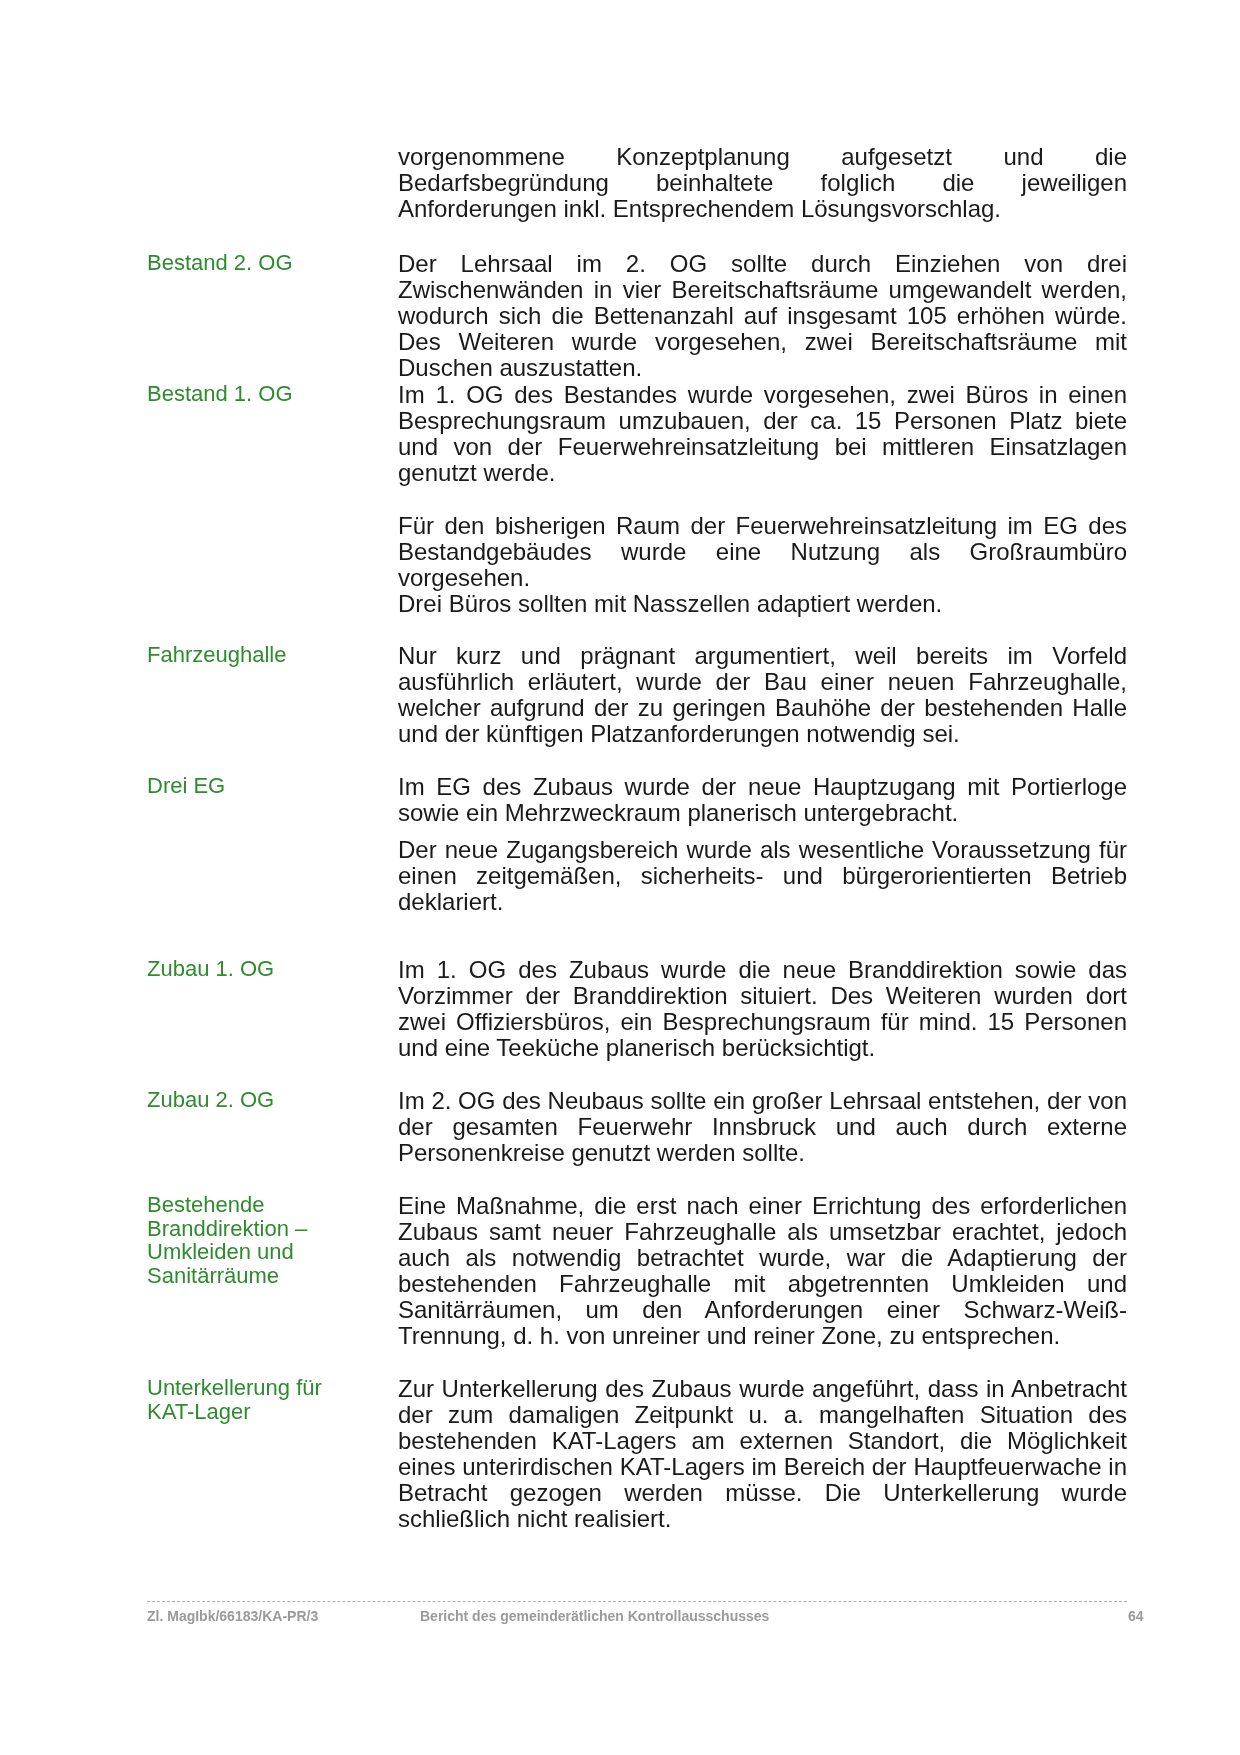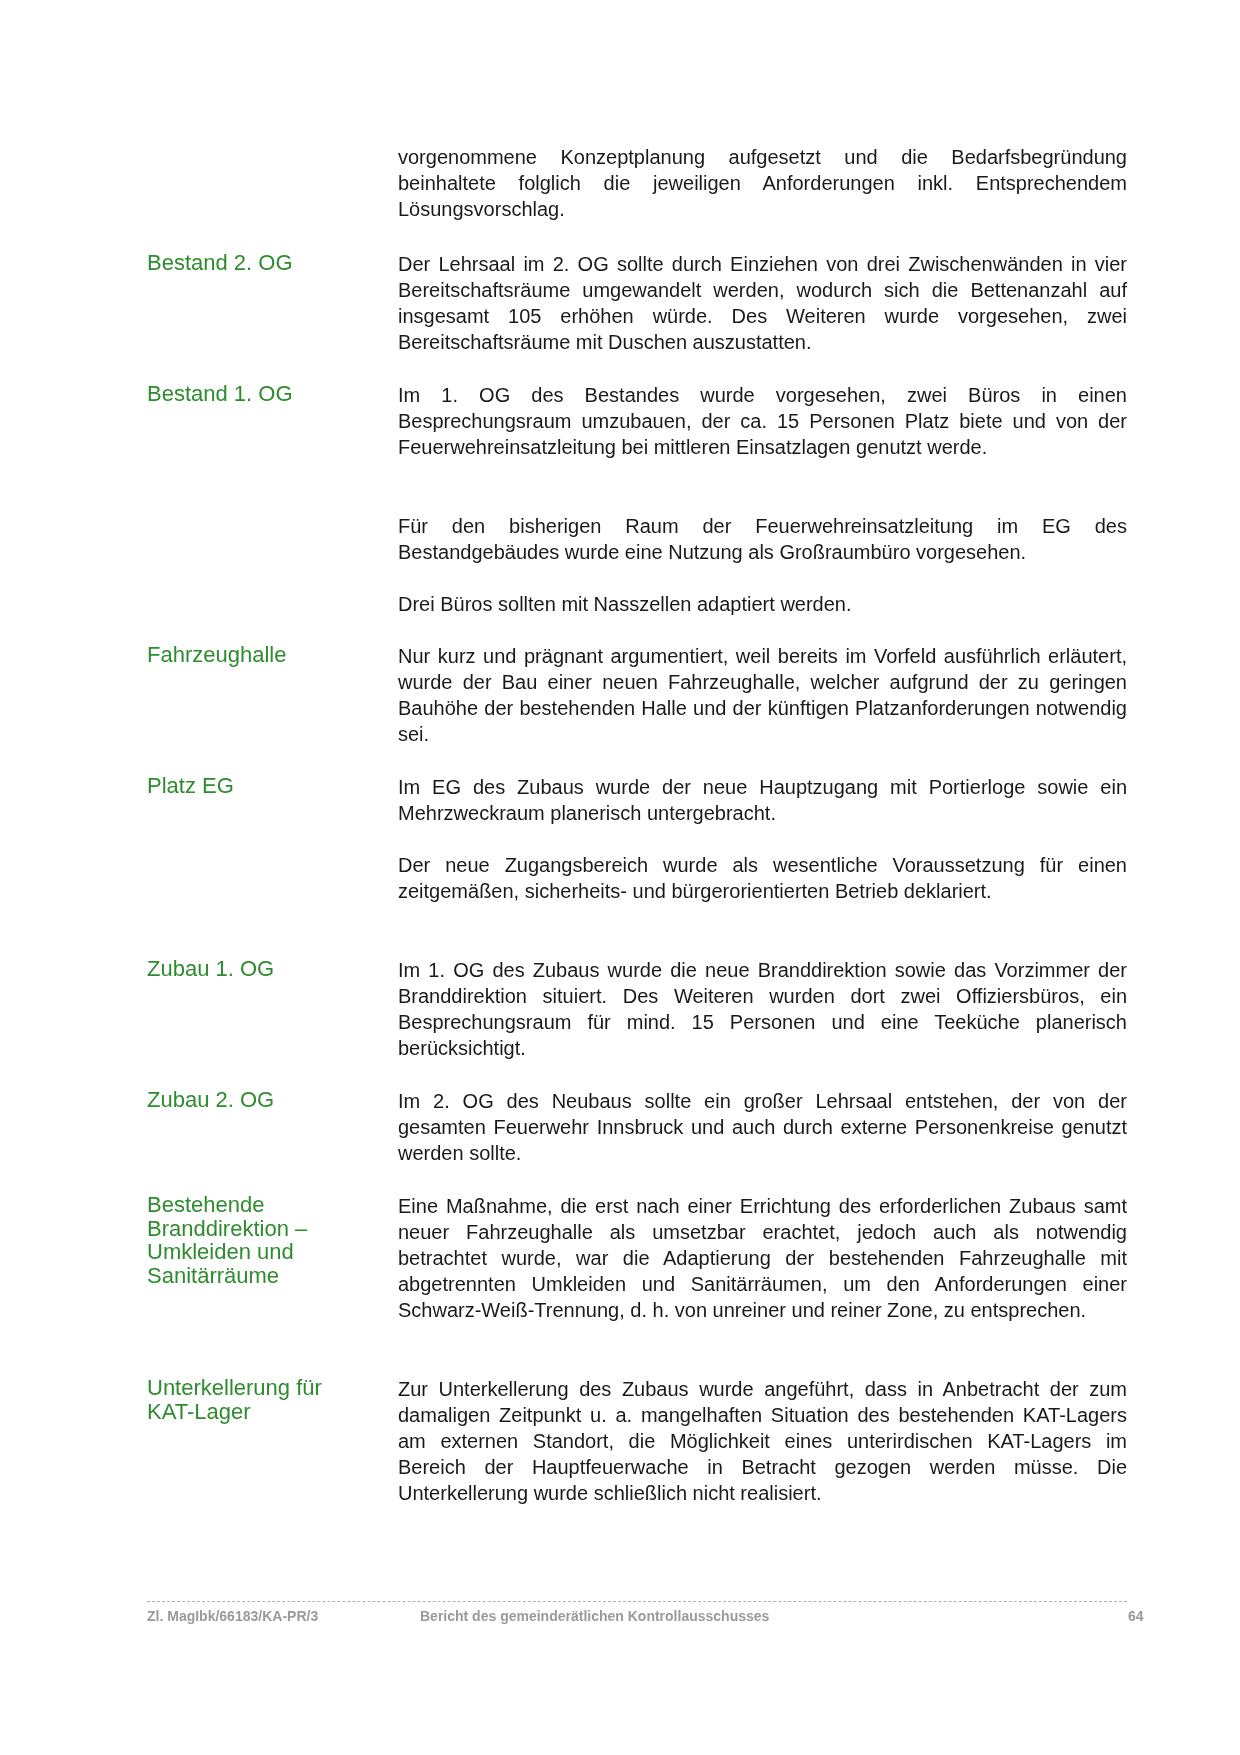--- a/index.html
+++ b/index.html
@@ -1,20 +1,20 @@
 <!DOCTYPE html>
 <html><head>
 <meta charset="utf-8">
 <style>
   html, body { margin: 0; padding: 0; background: #ffffff; }
   body { width: 1240px; height: 1755px; position: relative; font-family: "Liberation Sans", sans-serif; }
   .page { position: absolute; left: 0; top: 0; width: 1240px; height: 1755px; }
   .row { position: absolute; left: 147px; width: 980px; }
   .label { position: absolute; left: 0; top: 0; width: 220px; color: #2e8b2e; font-size: 22px; line-height: 23.5px; }
-  .para { position: absolute; left: 251px; width: 729px; color: #1a1a1a; font-size: 20px; line-height: 26px; text-align: justify; hyphens: manual; }
+  .para { position: absolute; left: 251px; width: 729px; color: #1a1a1a; font-size: 24px; line-height: 26px; text-align: justify; hyphens: manual; }
   .footer-line { position: absolute; left: 147px; top: 1601px; width: 980px; border-top: 1.5px dashed #b0b0b0; }
   .footer { position: absolute; top: 1608px; color: #9a9a9a; font-size: 14px; font-weight: bold; }
 </style>
 </head>
 <body>
 
 <div class="page">
 
   <div class="row" style="top:144px">
     <div class="para" style="top:0">vorgenommene Konzeptplanung aufgesetzt und die Bedarfsbegründung beinhaltete folglich die jeweiligen Anforderungen inkl. Entsprechendem Lösungsvorschlag.</div>
@@ -31,23 +31,23 @@
     <div class="para" style="top:131px">Für den bisherigen Raum der Feuerwehreinsatzleitung im EG des Bestandgebäudes wurde eine Nutzung als Großraumbüro vorgesehen.</div>
     <div class="para" style="top:209px">Drei Büros sollten mit Nasszellen adaptiert werden.</div>
   </div>
 
   <div class="row" style="top:643px">
     <div class="label">Fahrzeughalle</div>
     <div class="para" style="top:0">Nur kurz und prägnant argumentiert, weil bereits im Vorfeld ausführlich erläutert, wurde der Bau einer neuen Fahrzeughalle, welcher aufgrund der zu geringen Bauhöhe der bestehenden Halle und der künftigen Platzanforderungen notwendig sei.</div>
   </div>
 
   <div class="row" style="top:774px">
-    <div class="label">Platz EG</div>
+    <div class="label">Drei EG</div>
     <div class="para" style="top:0">Im EG des Zubaus wurde der neue Hauptzugang mit Portierloge sowie ein Mehrzweckraum planerisch untergebracht.</div>
-    <div class="para" style="top:78px">Der neue Zugangsbereich wurde als wesentliche Voraussetzung für einen zeitgemäßen, sicherheits- und bürgerorientierten Betrieb deklariert.</div>
+    <div class="para" style="top:63px">Der neue Zugangsbereich wurde als wesentliche Voraussetzung für einen zeitgemäßen, sicherheits- und bürgerorientierten Betrieb deklariert.</div>
   </div>
 
   <div class="row" style="top:957px">
     <div class="label">Zubau 1. OG</div>
     <div class="para" style="top:0">Im 1. OG des Zubaus wurde die neue Branddirektion sowie das Vorzimmer der Branddirektion situiert. Des Weiteren wurden dort zwei Offiziersbüros, ein Besprechungsraum für mind. 15 Personen und eine Teeküche planerisch berücksichtigt.</div>
   </div>
 
   <div class="row" style="top:1088px">
     <div class="label">Zubau 2. OG</div>
     <div class="para" style="top:0">Im 2. OG des Neubaus sollte ein großer Lehrsaal entstehen, der von der gesamten Feuerwehr Innsbruck und auch durch externe Personenkreise genutzt werden sollte.</div>

